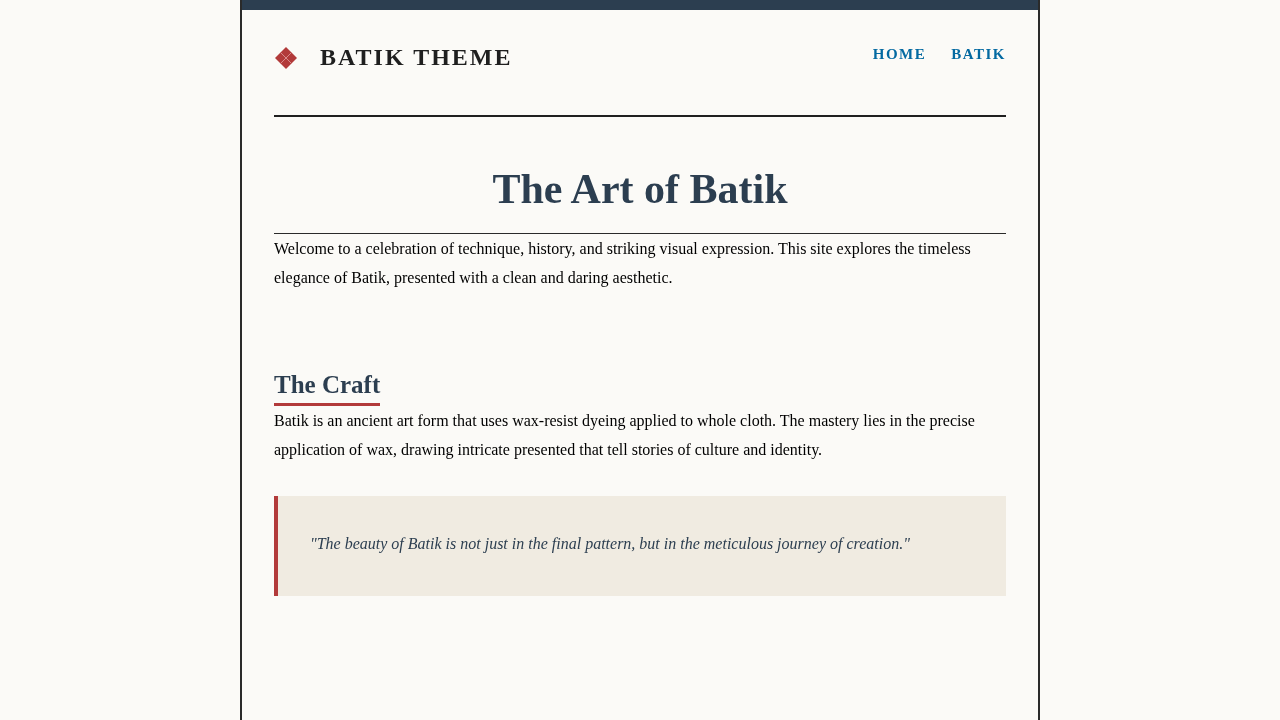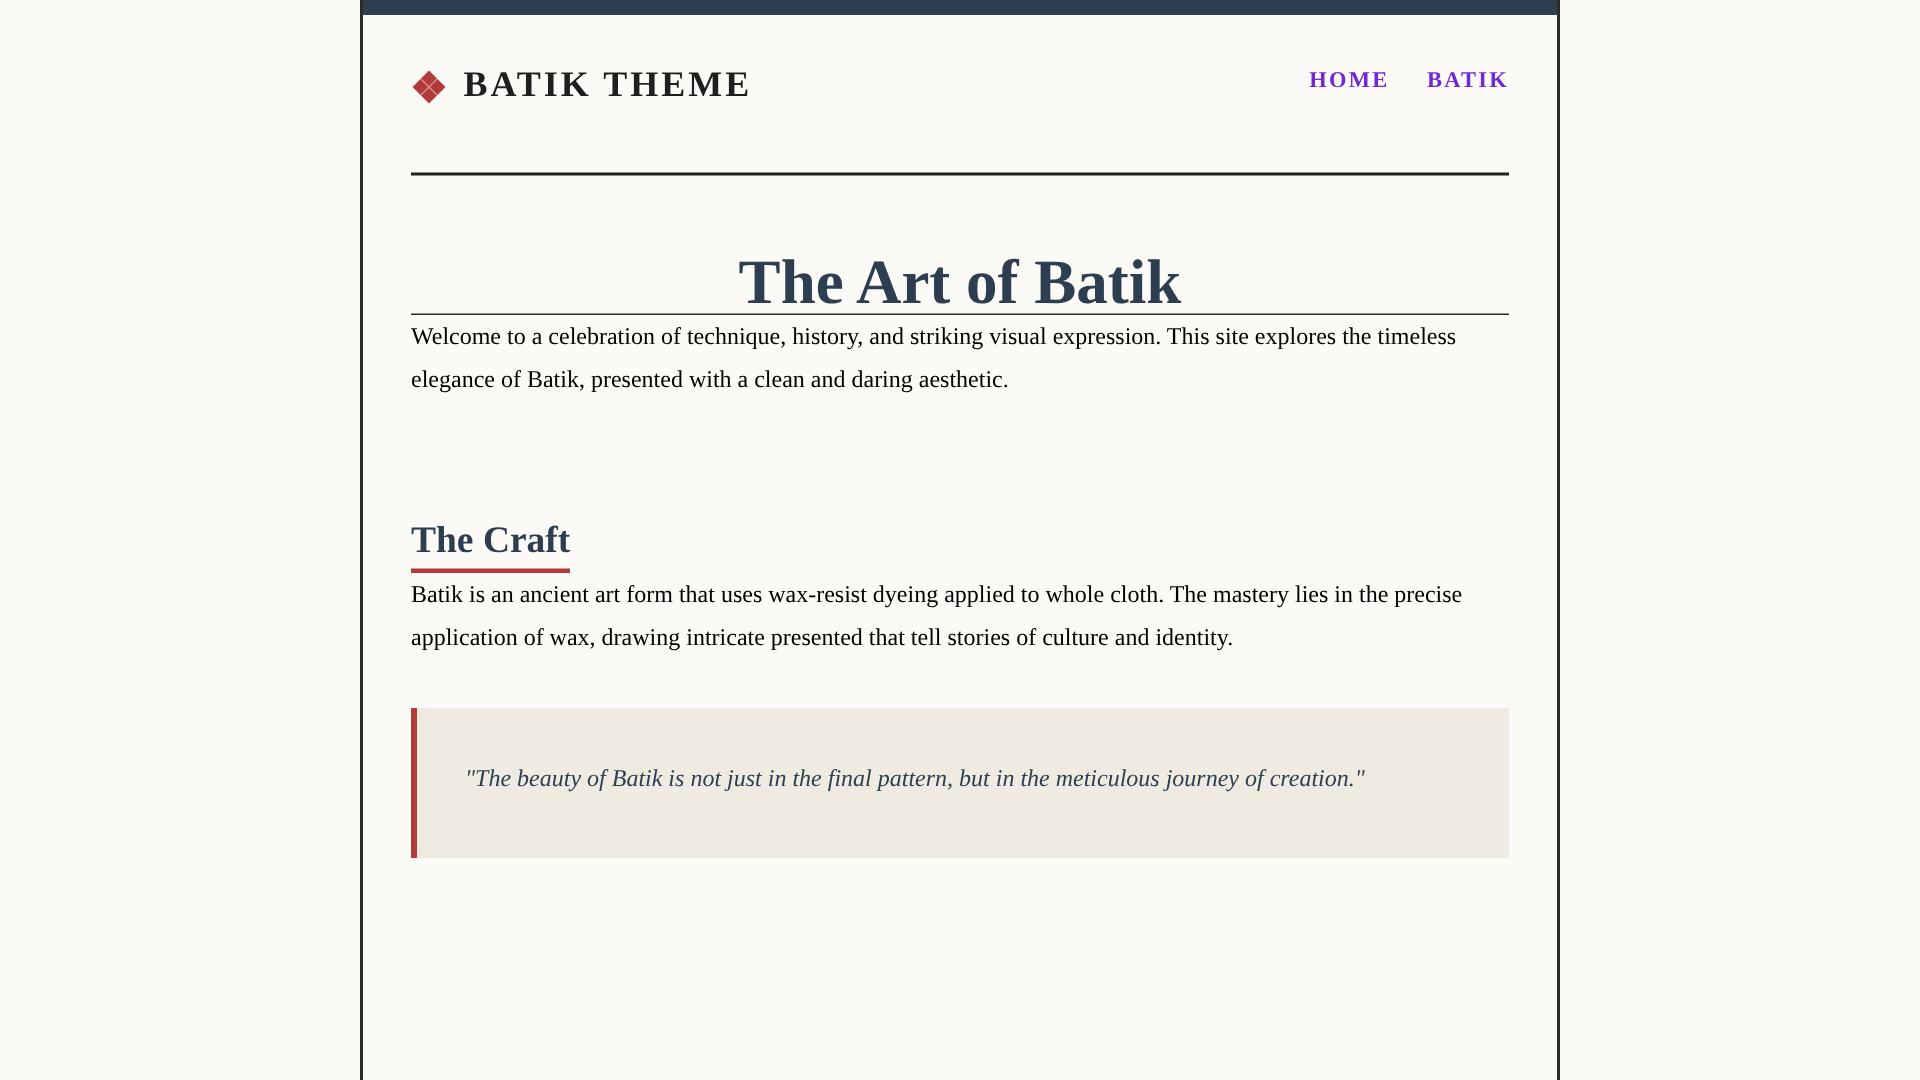--- a/index.html
+++ b/index.html
@@ -48,37 +48,38 @@
       width: 24px;
       height: 24px;
       margin-right: 11px;
       display: inline-block;
     }
     .brand-name {
       font-size: 24px;
       font-weight: bold;
       letter-spacing: 2px;
       color: #1f1f1f;
+      margin-left: 11px;
     }
     nav.main-nav {
       display: flex;
       gap: 25px;
       margin-top: 36px;
     }
     nav.main-nav a {
       font-size: 15px;
       font-weight: bold;
       letter-spacing: 1.5px;
-      color: #6d28d9;
+      color: #0369a1;
       text-decoration: none;
     }
     .hero {
       text-align: center;
       border-bottom: 1px solid #2a2a2a;
-      height: 93px;
+      height: 117px;
       box-sizing: border-box;
       padding-top: 48px;
     }
     .hero h1 {
       margin: 0;
       font-size: 42px;
       font-weight: bold;
       color: #2c3e50;
       line-height: 48px;
     }

